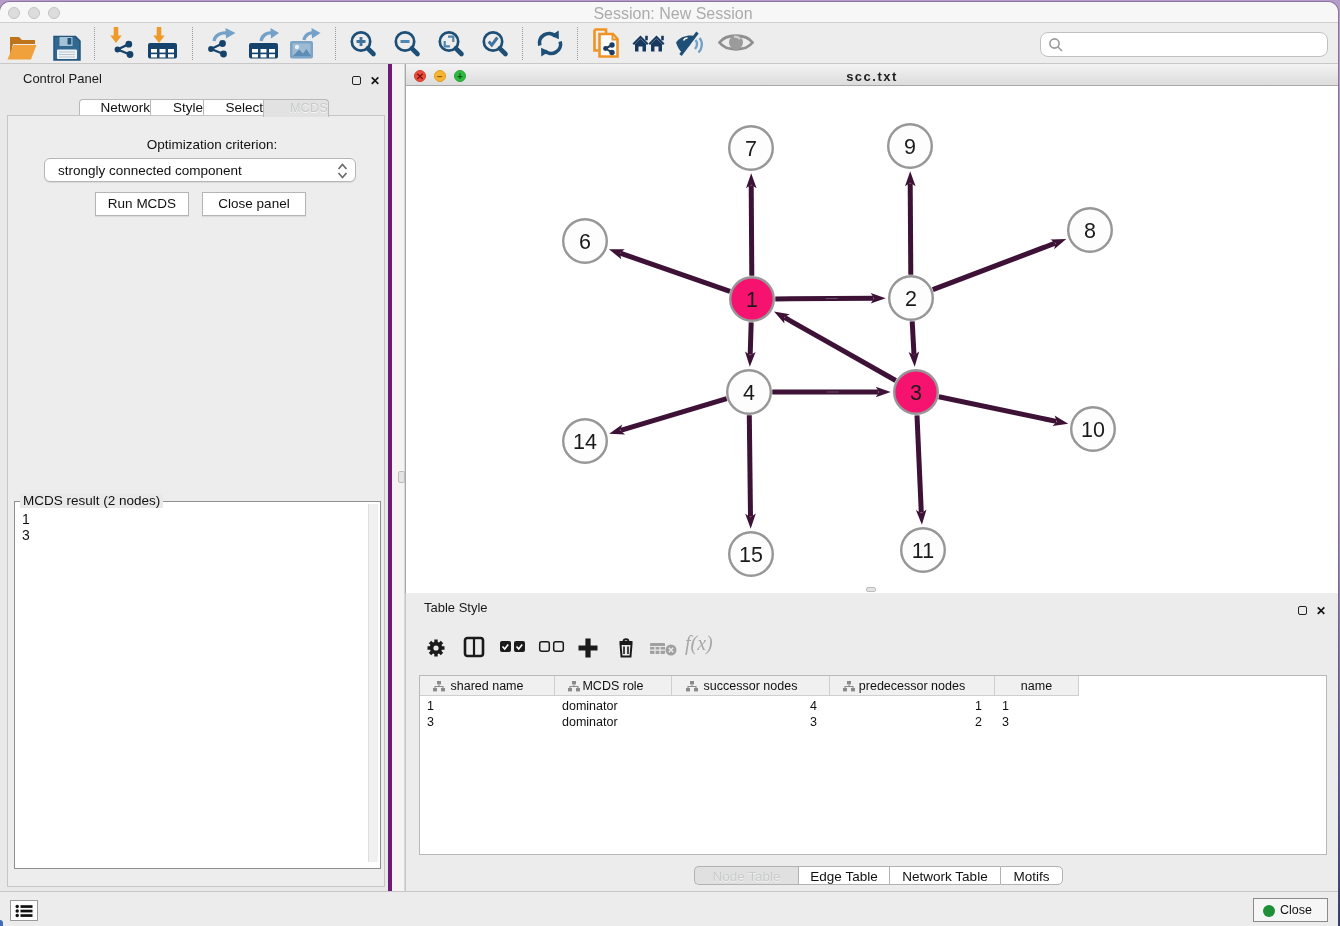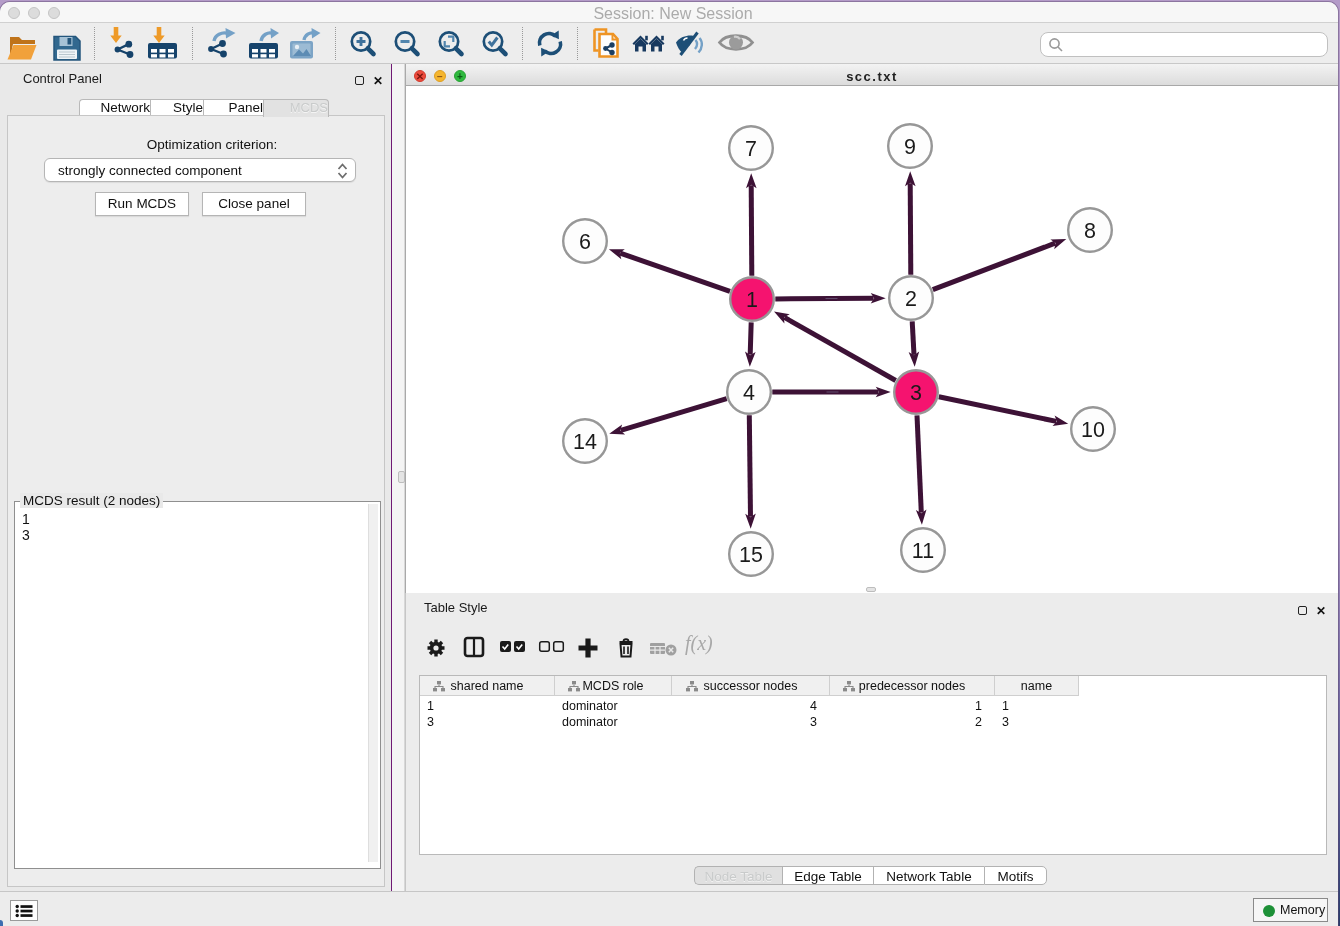--- a/index.html
+++ b/index.html
@@ -21,21 +21,21 @@
      font-size:16px; color:#ababab; }
   
   #toolbar { position:absolute; left:0; top:21px; width:100%; height:41px;
      background:#ededed; border-bottom:1px solid #c8c8c8; }
   .tsep { position:absolute; top:4px; height:33px; width:0; border-left:1px dotted #999; }
   .ticon { position:absolute; top:4px; }
   #search { position:absolute; left:1040px; top:9px; width:288px; height:25px;
      background:#fff; border:1px solid #c0c0c0; border-radius:8px; }
   
   #cpanel { position:absolute; left:0; top:62px; width:392px; height:829px;
-     background:#e9e9e9; border-right:1px solid #701a75; }
+     background:#e9e9e9; border-right:4px solid #701a75; }
   #cphead { position:absolute; left:0; top:0; width:100%; height:26px; }
   #cphead .lbl { position:absolute; left:23px; top:7px; font-size:13px; color:#1a1a1a; }
   .panbtns { position:absolute; right:8px; top:7px; height:13px; }
   .fbtn { display:inline-block; width:9px; height:9px; border:1.5px solid #222; border-radius:2px; margin-right:9px; vertical-align:middle; }
   .xbtn { display:inline-block; font-size:12px; font-weight:bold; color:#111; vertical-align:middle; }
   #cptabs { position:absolute; left:79px; top:35px; height:19px; }
   .ctab { float:left; height:16px; line-height:16px; background:#fff; text-align:right;
      border:1px solid #b9b9b9; border-bottom:none; border-right:none; font-size:13.5px; color:#111; }
   .ctab:first-child { border-radius:4px 0 0 0; }
   .ctab.sel { background:#e2e2e2; color:#c9cbcb; font-size:13px; border-right:1px solid #b9b9b9;
@@ -241,21 +241,21 @@
   </div>
   <div id="cpanel">
     <div id="cphead">
       <div class="lbl">Control Panel</div>
       <div class="panbtns"><span class="fbtn"></span><span class="xbtn">✕</span></div>
     </div>
     <div id="cpinner"></div>
     <div id="cptabs">
       <div class="ctab" style="width:71px">Network</div>
         <div class="ctab" style="width:53px">Style</div>
-        <div class="ctab" style="width:60px">Panel</div>
+        <div class="ctab" style="width:60px">Select</div>
         <div class="ctab sel" style="width:66px">MCDS</div>
     </div>
     <div id="optlab">Optimization criterion:</div>
     <div id="combo">
         <span class="cbtxt">strongly connected component</span>
       <svg width="11" height="16">
           <path d="M1.5 6 L5.5 1.5 L9.5 6" stroke="#6e6e6e" stroke-width="1.8" fill="none"></path>
           <path d="M1.5 10 L5.5 14.5 L9.5 10" stroke="#6e6e6e" stroke-width="1.8" fill="none"></path>
         </svg>
     </div>
@@ -424,37 +424,37 @@
       <div class="tcell" style="left:300px;top:22px;width:97px;text-align:right">4</div>
       <div class="tcell" style="left:460px;top:22px;width:102px;text-align:right">1</div>
       <div class="tcell" style="left:582px;top:22px">1</div>
       <div class="tcell" style="left:7px;top:38px">3</div>
       <div class="tcell" style="left:142px;top:38px">dominator</div>
       <div class="tcell" style="left:300px;top:38px;width:97px;text-align:right">3</div>
       <div class="tcell" style="left:460px;top:38px;width:102px;text-align:right">2</div>
       <div class="tcell" style="left:582px;top:38px">3</div>
     </div>
     <div id="btabs">
-      <div class="btab first" style="width:88px">Node Table</div>
+      <div class="btab first" style="width:104px">Node Table</div>
         <div class="btab" style="width:91px">Edge Table</div>
         <div class="btab" style="width:111px">Network Table</div>
         <div class="btab last" style="width:63px">Motifs</div>
     </div>
   </div>
   <div id="statusbar">
     <div id="listbtn">
         <svg width="18" height="14" style="position:absolute;left:4px;top:3px">
           <g fill="#111">
             <circle cx="2.2" cy="2.5" r="1.7"></circle>
             <circle cx="2.2" cy="7" r="1.7"></circle>
             <circle cx="2.2" cy="11.5" r="1.7"></circle>
             <rect x="5.5" y="1.2" width="12" height="2.7"></rect>
             <rect x="5.5" y="5.7" width="12" height="2.7"></rect>
             <rect x="5.5" y="10.2" width="12" height="2.7"></rect>
           </g>
         </svg>
       </div>
     <div id="membtn">
         <span class="dot"></span>
-        <span class="t">Memory</span>
+        <span class="t">Close</span>
       </div>
   </div>
 </div>
 
 </body></html>

